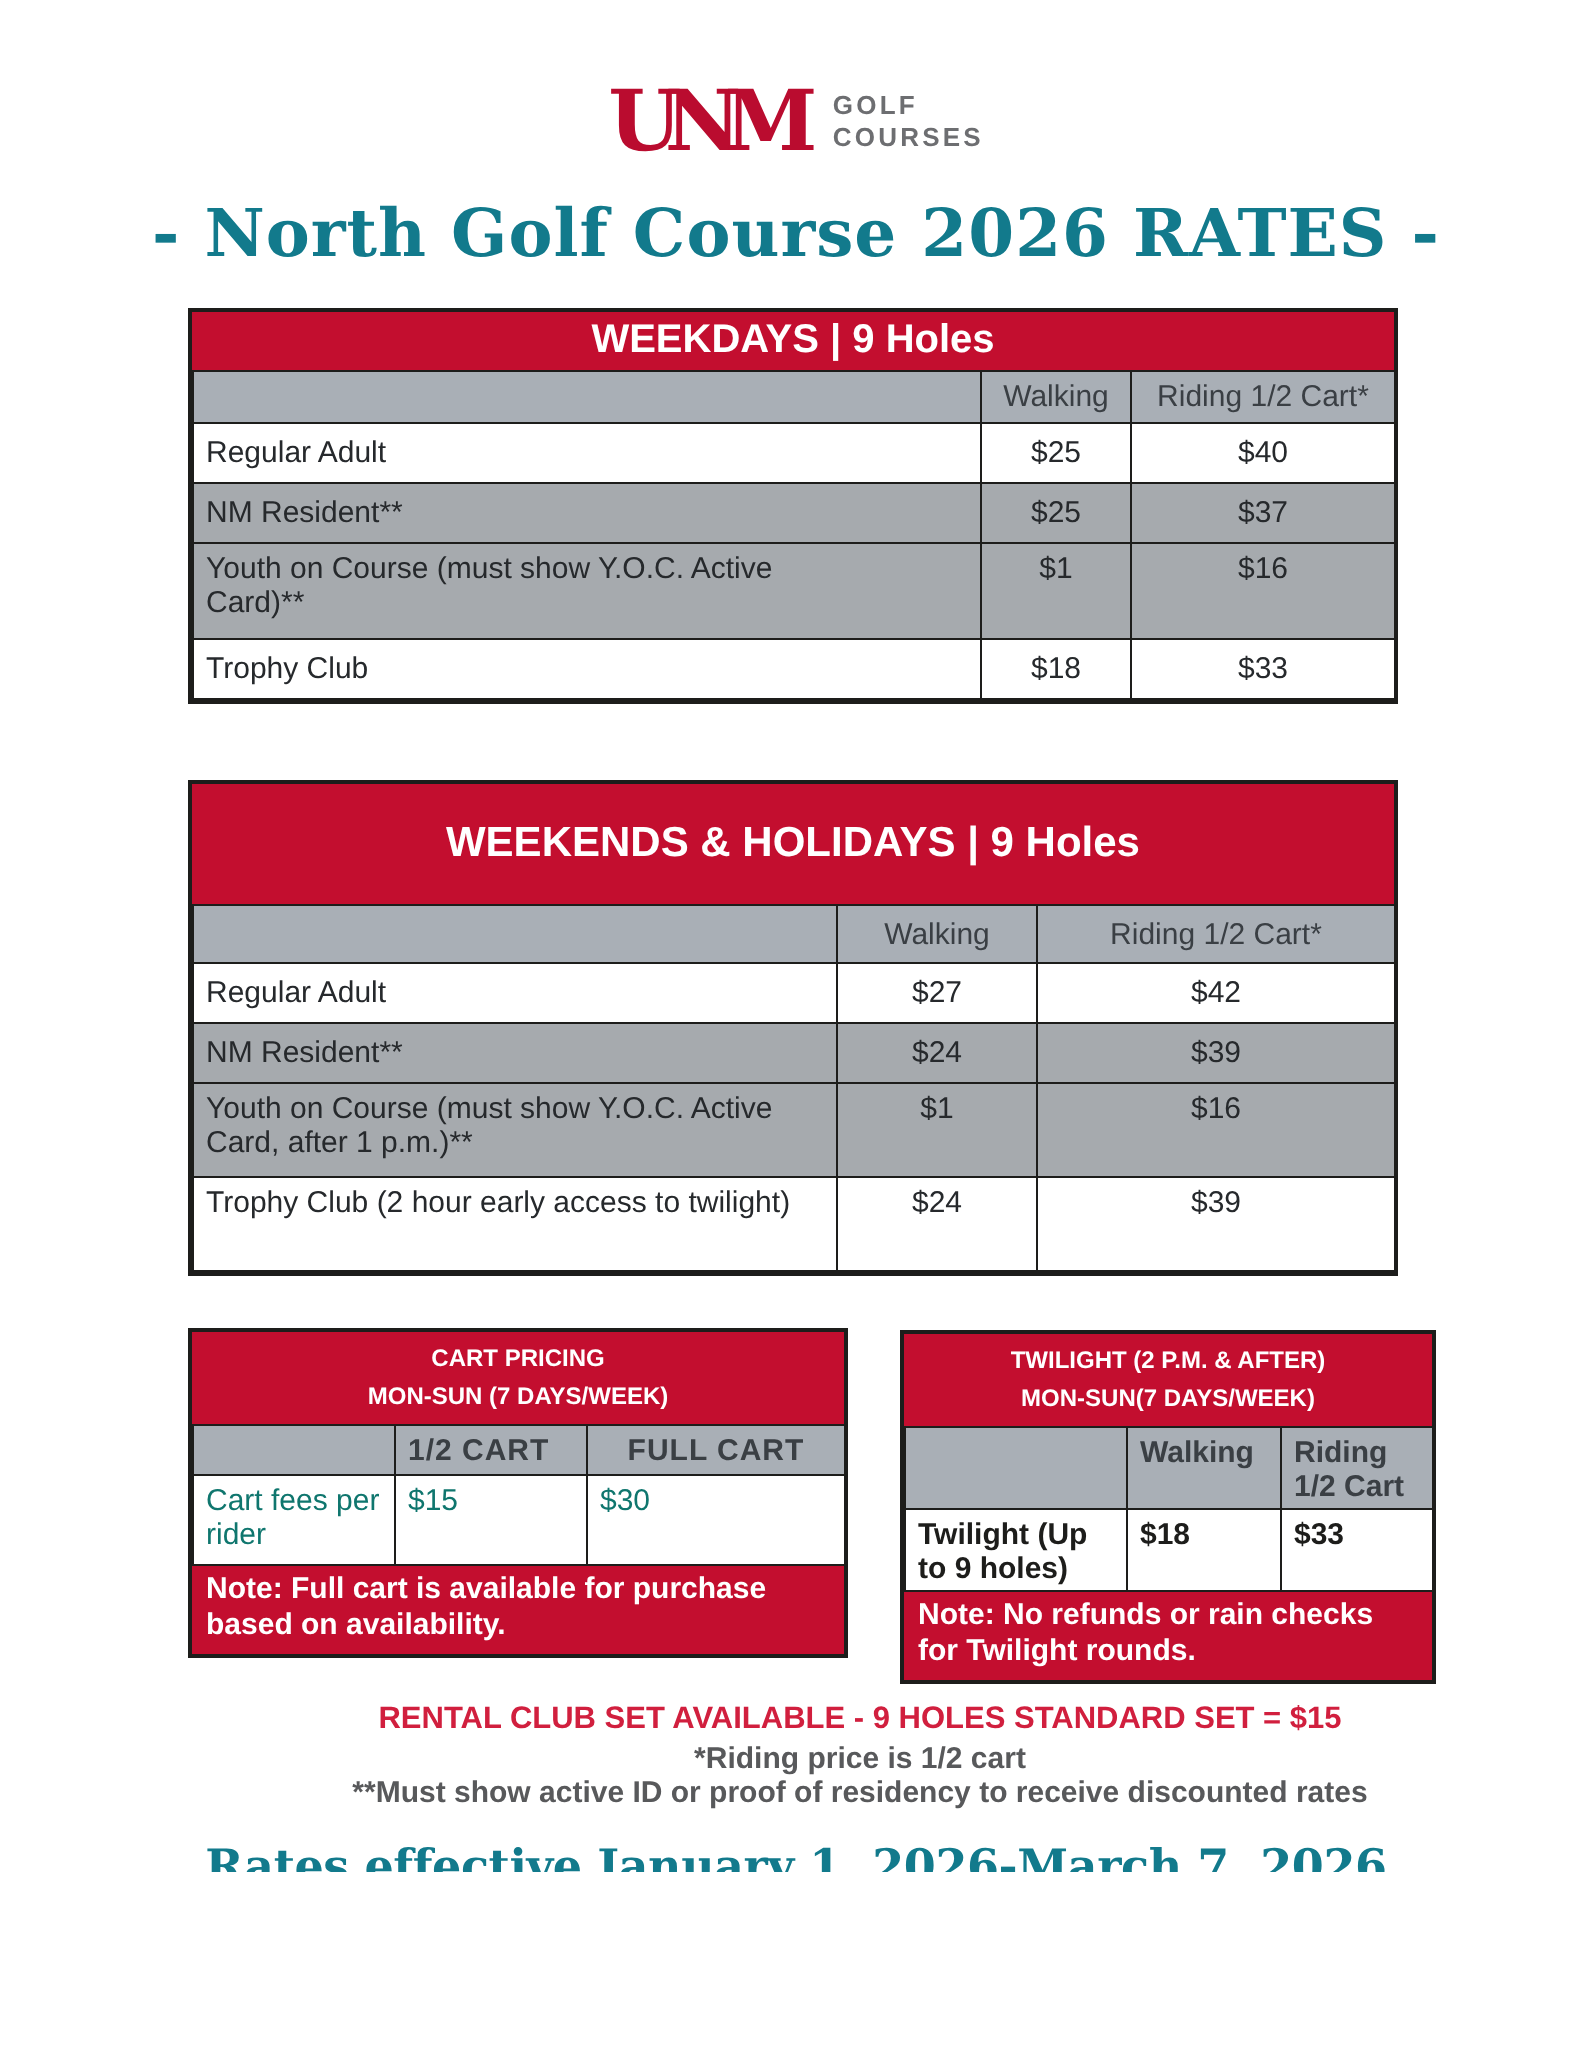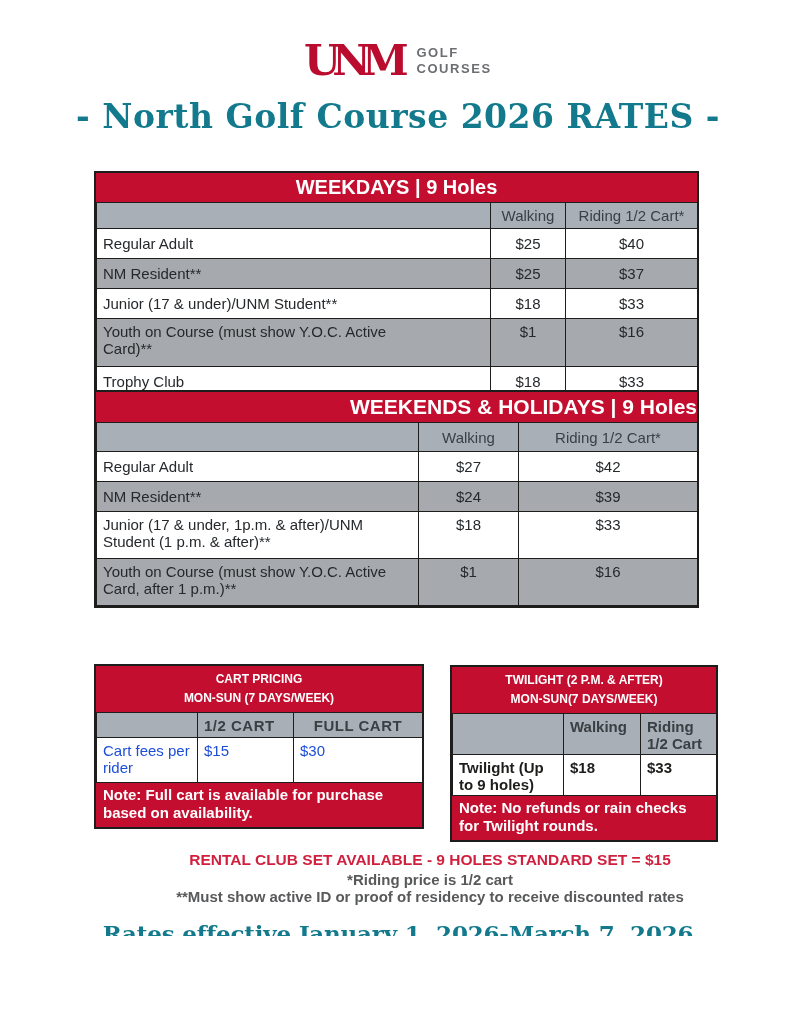--- a/index.html
+++ b/index.html
@@ -33,39 +33,39 @@
   td { border:1.5px solid #1d1d1b; font-size:15px; color:#26292c;
        padding:2px 6px; vertical-align:middle; overflow:hidden; }
   tr.grayhdr td { background:#a9afb6; color:#3a3f44; }
   tr.grayrow td { background:#a6aaae; }
   td.price { text-align:center; }
   td.ctr { text-align:center; }
   .vtop td { vertical-align:top; padding-top:4px; }
   .wrapnarrow { display:inline-block; max-width:330px; }
 
   
-  #weekday-table { left:94px; top:171px; width:605px; }
+  #weekday-table { left:94px; top:154px; width:605px; }
   #weekday-table .redbar { font-size:20px; line-height:25px; padding:2px 0; }
   #weekday-table tr.chdr td { height:21px; }
   #weekday-table tr.std td  { height:25px; }
   #weekday-table tr.tall td { height:41px; }
 
   #weekend-table { left:94px; top:390px; width:605px; }
-  #weekend-table .redbar { font-size:21px; line-height:28px; padding:1px 0;text-align:right; }
+  #weekend-table .redbar { font-size:21px; line-height:28px; padding:16px 0; }
   #weekend-table tr.chdr td { height:24px; }
   #weekend-table tr.std td  { height:25px; }
   #weekend-table tr.tall td { height:40px; }
 
   
   .redbar.small { font-size:12px; line-height:19px; padding:4px 4px; }
   .note { background:#c30e2f; color:#ffffff; font-weight:bold; font-size:15px;
           line-height:18px; padding:3px 7px 5px; }
   #cart-table { left:94px; top:664px; width:330px; }
   #cart-table tr.chdr td { height:20px; font-weight:bold; letter-spacing:0.5px; color:#3a3f44; }
-  #cart-table tr.data td { height:38px; color:#1d4ed8; }
+  #cart-table tr.data td { height:38px; color:#0f766e; }
   #twilight-table { left:450px; top:665px; width:268px; }
   #twilight-table tr.chdr td { height:34px; font-weight:bold; color:#3a3f44; }
   #twilight-table tr.data td { height:34px; font-weight:bold; color:#1d1d1b; }
 
   
   .fn { position:absolute; left:0; width:100%; text-align:center; font-weight:bold;padding-left:32px; }
   #fn-rental    { top:851px; color:#d11f3e; font-size:15.5px; }
   #fn-riding    { top:871px; color:#58595b; font-size:15px; }
   #fn-residency { top:888px; color:#58595b; font-size:15px; }
   .dates {
@@ -106,25 +106,20 @@
         <tr class="std">
           <td>Regular Adult</td>
           <td class="price">$25</td>
           <td class="price">$40</td>
         </tr>
         <tr class="std grayrow">
           <td>NM Resident**</td>
           <td class="price">$25</td>
           <td class="price">$37</td>
         </tr>
-        <tr class="std">
-          <td>Junior (17 &amp; under)/UNM Student**</td>
-          <td class="price">$18</td>
-          <td class="price">$33</td>
-        </tr>
         <tr class="tall grayrow vtop">
           <td><span class="wrapnarrow">Youth on Course (must show Y.O.C. Active Card)**</span></td>
           <td class="price">$1</td>
           <td class="price">$16</td>
         </tr>
         <tr class="std">
           <td>Trophy Club</td>
           <td class="price">$18</td>
           <td class="price">$33</td>
         </tr>
@@ -149,29 +144,29 @@
         <tr class="std">
           <td>Regular Adult</td>
           <td class="price">$27</td>
           <td class="price">$42</td>
         </tr>
         <tr class="std grayrow">
           <td>NM Resident**</td>
           <td class="price">$24</td>
           <td class="price">$39</td>
         </tr>
-        <tr class="tall vtop">
-          <td>Junior (17 &amp; under, 1p.m. &amp; after)/UNM Student (1 p.m. &amp; after)**</td>
-          <td class="price">$18</td>
-          <td class="price">$33</td>
-        </tr>
         <tr class="tall grayrow vtop">
           <td>Youth on Course (must show Y.O.C. Active Card, after 1 p.m.)**</td>
           <td class="price">$1</td>
           <td class="price">$16</td>
+        </tr>
+        <tr class="tall vtop">
+          <td>Trophy Club (2 hour early access to twilight)</td>
+          <td class="price">$24</td>
+          <td class="price">$39</td>
         </tr>
       </tbody>
     </table>
   </div>
 
   <div class="tblwrap" id="cart-table">
     <div class="redbar small">
       <span>CART PRICING</span>
       <span>MON-SUN (7 DAYS/WEEK)</span>
     </div>

